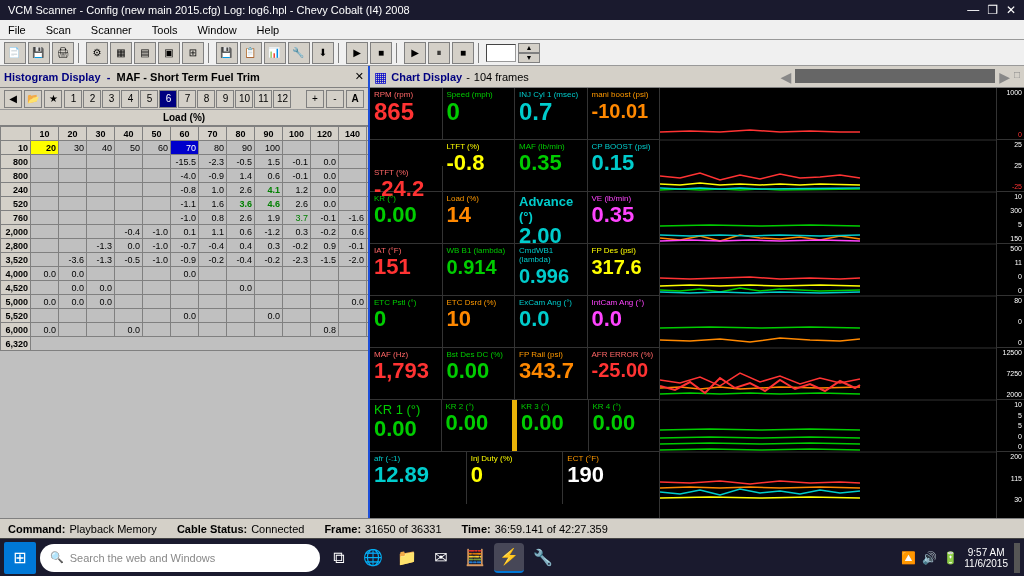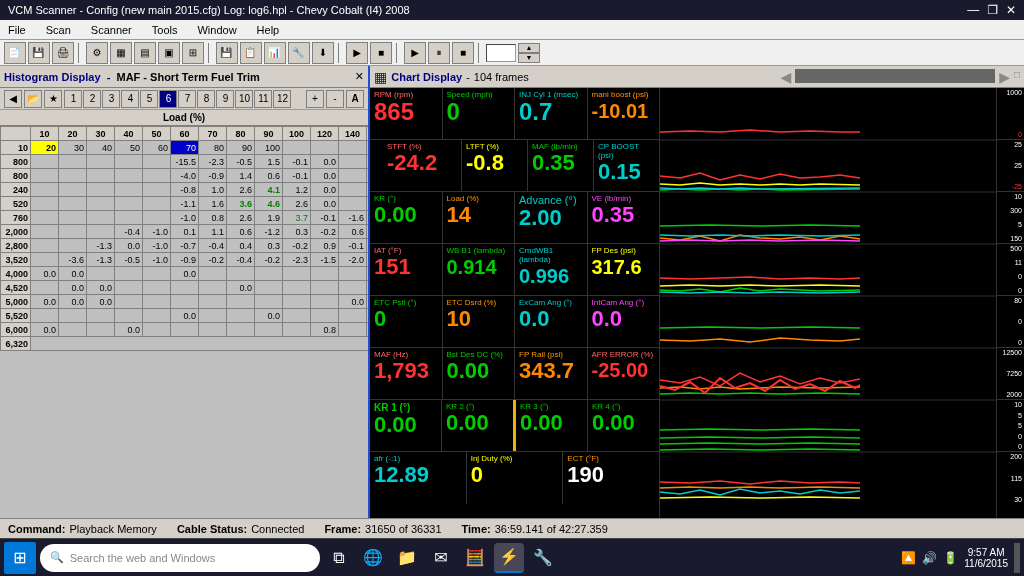--- a/index.html
+++ b/index.html
@@ -606,21 +606,21 @@
               <div style="color:#00cccc;font-size:8px;">INJ Cyl 1 (msec)</div>
               <div style="color:#00cccc;font-size:24px;font-weight:bold;line-height:1.1;">0.7</div>
             </div>
             <div style="flex:1;padding:2px 4px;">
               <div style="color:#ff9900;font-size:8px;">mani boost (psi)</div>
               <div style="color:#ff8800;font-size:20px;font-weight:bold;line-height:1.2;">-10.01</div>
             </div>
           </div>
 
           <div style="display:flex;border-bottom:1px solid #333;height:52px;flex-shrink:0;">
-            <div style="flex:1;padding:2px 17px;border-right:1px solid #333;">
+            <div style="flex:1;padding:2px 4px;border-right:1px solid #333;margin-top:26px;">
               <div style="color:#ff6666;font-size:8px;">STFT (%)</div>
               <div style="color:#ff3333;font-size:22px;font-weight:bold;line-height:1.1;">-24.2</div>
             </div>
             <div style="flex:1;padding:2px 4px;border-right:1px solid #333;">
               <div style="color:#ffff00;font-size:8px;">LTFT (%)</div>
               <div style="color:#ffff00;font-size:22px;font-weight:bold;line-height:1.1;">-0.8</div>
             </div>
             <div style="flex:1;padding:2px 4px;border-right:1px solid #333;">
               <div style="color:#00cc00;font-size:8px;">MAF (lb/min)</div>
               <div style="color:#00cc00;font-size:22px;font-weight:bold;line-height:1.1;">0.35</div>
@@ -634,21 +634,21 @@
           <div style="display:flex;border-bottom:1px solid #333;height:52px;flex-shrink:0;">
             <div style="flex:1;padding:2px 4px;border-right:1px solid #333;">
               <div style="color:#00cc00;font-size:8px;">KR (°)</div>
               <div style="color:#00cc00;font-size:22px;font-weight:bold;line-height:1.1;">0.00</div>
             </div>
             <div style="flex:1;padding:2px 4px;border-right:1px solid #333;">
               <div style="color:#ff9900;font-size:8px;">Load (%)</div>
               <div style="color:#ff8800;font-size:22px;font-weight:bold;line-height:1.1;">14</div>
             </div>
             <div style="flex:1;padding:2px 4px;border-right:1px solid #333;">
-              <div style="color:#00cccc;font-size:11px;">Advance (°)</div>
+              <div style="color:#00cccc;font-size:13px;font-weight:bold;">Advance (°)</div>
               <div style="color:#00cccc;font-size:22px;font-weight:bold;line-height:1.1;">2.00</div>
             </div>
             <div style="flex:1;padding:2px 4px;">
               <div style="color:#ff44ff;font-size:8px;">VE (lb/min)</div>
               <div style="color:#ff44ff;font-size:22px;font-weight:bold;line-height:1.1;">0.35</div>
             </div>
           </div>
 
           <div style="display:flex;border-bottom:1px solid #333;height:52px;flex-shrink:0;">
             <div style="flex:1;padding:2px 4px;border-right:1px solid #333;">
@@ -702,24 +702,24 @@
               <div style="color:#ff8800;font-size:22px;font-weight:bold;line-height:1.1;">343.7</div>
             </div>
             <div style="flex:1;padding:2px 4px;">
               <div style="color:#ff6666;font-size:8px;">AFR ERROR (%)</div>
               <div style="color:#ff3333;font-size:20px;font-weight:bold;line-height:1.1;">-25.00</div>
             </div>
           </div>
 
           <div style="display:flex;border-bottom:1px solid #333;height:52px;flex-shrink:0;">
             <div style="flex:1;padding:2px 4px;border-right:1px solid #333;">
-              <div style="color:#00cc00;font-size:10px;font-weight:bold;">KR 1 (°)</div>
+              <div style="color:#00cc00;font-size:13px;">KR 1 (°)</div>
               <div style="color:#00cc00;font-size:22px;font-weight:bold;line-height:1.1;">0.00</div>
             </div>
-            <div style="flex:1;padding:2px 4px;border-right:3px solid #eab308;">
+            <div style="flex:1;padding:2px 4px;border-right:5px solid #eab308;">
               <div style="color:#00cc00;font-size:8px;">KR 2 (°)</div>
               <div style="color:#00cc00;font-size:22px;font-weight:bold;line-height:1.1;">0.00</div>
             </div>
             <div style="flex:1;padding:2px 4px;border-right:1px solid #333;">
               <div style="color:#00cc00;font-size:8px;">KR 3 (°)</div>
               <div style="color:#00cc00;font-size:22px;font-weight:bold;line-height:1.1;">0.00</div>
             </div>
             <div style="flex:1;padding:2px 4px;">
               <div style="color:#00cc00;font-size:8px;">KR 4 (°)</div>
               <div style="color:#00cc00;font-size:22px;font-weight:bold;line-height:1.1;">0.00</div>

